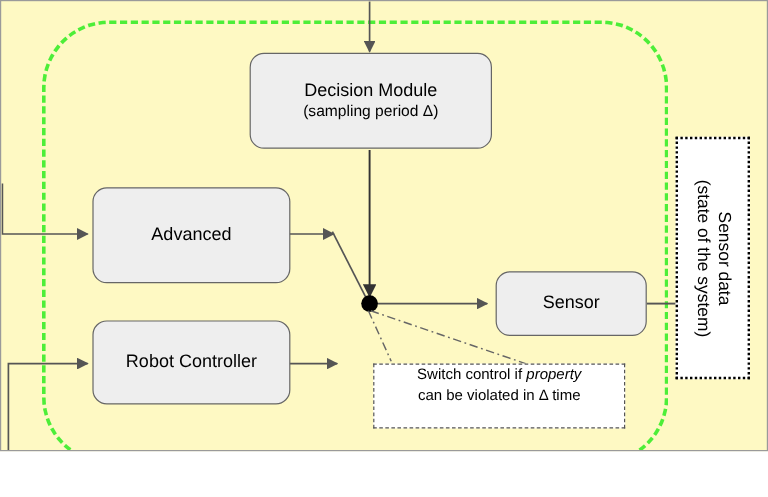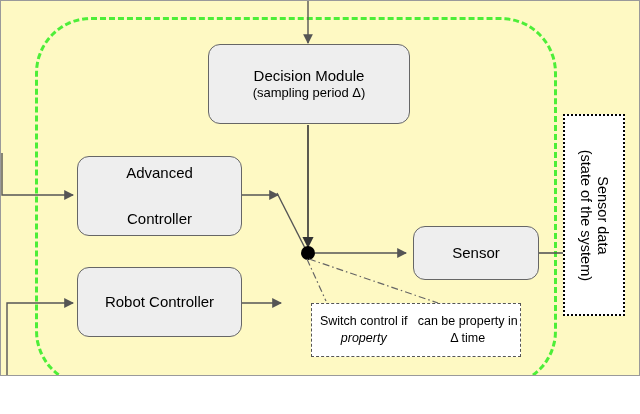--- a/index.html
+++ b/index.html
@@ -26,21 +26,21 @@
   
   .sensorbox{position:absolute;box-sizing:border-box;
              border:2px dotted #000;background:#fff;
              display:flex;align-items:center;justify-content:center;}
   .sensorbox .vlabel{transform:rotate(90deg);white-space:nowrap;
              font-size:14.5px;color:#000;text-align:center;line-height:1.2;}
 
   
   .callout{position:absolute;box-sizing:border-box;
            border:1px dashed #555;background:#fff;
-           display:flex;align-items:center;justify-content:center;
+           display:flex;flex-direction:column;align-items:center;
            font-size:12.5px;color:#000;line-height:1.35;text-align:center;}
   .callout i{font-style:italic;}
 </style>
 </head>
 <body>
 
 <div id="stage">
 
   <div class="boundary" style="left:34px;top:16px;width:522px;height:370px;"></div>
 
@@ -77,21 +77,20 @@
     <path d="M 308 258 L 437 302" fill="none" stroke="#666" stroke-width="1.2" stroke-dasharray="7,3,1.5,3"></path>
   </svg>
 
   <div class="node" style="left:207px;top:43px;width:202px;height:80px;">
     <div class="t1">Decision Module</div>
     <div class="t2">(sampling period Δ)</div>
   </div>
 
   <div class="node" style="left:76px;top:155px;width:165px;height:80px;gap:28px;">
     <div class="t1">Advanced</div>
-    <div class="t1">Controller</div>
   </div>
 
   <div class="node" style="left:76px;top:266px;width:165px;height:70px;">
     <div class="t1">Robot Controller</div>
   </div>
 
   <div class="node" style="left:412px;top:225px;width:126px;height:54px;">
     <div class="t1">Sensor</div>
   </div>
 
@@ -99,16 +98,16 @@
     <div class="vlabel">
       <span>Sensor data</span><br>
       <span>(state of the system)</span>
     </div>
   </div>
 
   <div class="callout" style="left:310px;top:302px;width:210px;height:54px;">
     <div>
       <span>Switch control if </span><i>property</i>
     </div>
-    <div>can be property in Δ time</div>
+    <div>can be violated in Δ time</div>
   </div>
 
 </div>
 
 </body></html>

